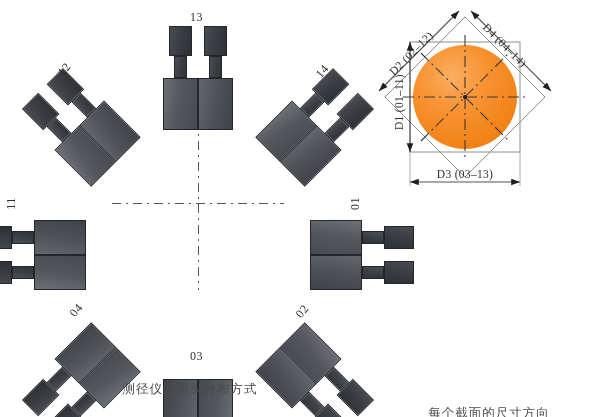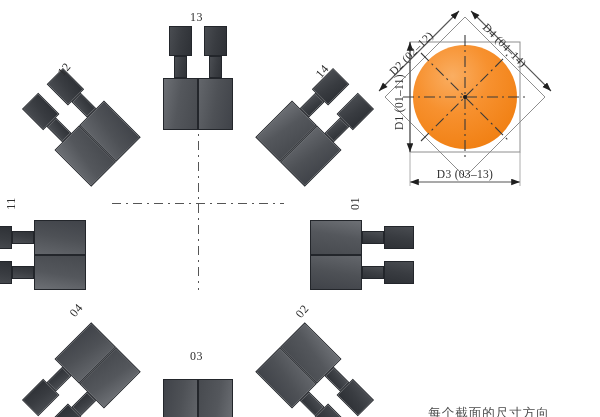--- a/index.html
+++ b/index.html
@@ -217,20 +217,21 @@
     <div class="probe" style="left:78px; top:58px; transform: rotate(315deg);">
       <div class="cap l"></div>
       <div class="cap r"></div>
       <div class="neck l"></div>
       <div class="neck r"></div>
       <div class="body l"></div>
       <div class="body r"></div>
     </div>
     <div class="probe-label" style="left:58px; top:62px; transform: rotate(-50deg);">12</div>
 
+    <div class="panel-caption" id="caption-left">测径仪的测头分布方式</div>
   </div>
 
   <div id="panel-right">
     <svg id="section-svg" width="230" height="380" viewBox="0 0 230 380">
       <defs>
         <radialGradient id="barGrad" cx="38%" cy="30%" r="78%">
           <stop offset="0%" stop-color="#FAAE62"></stop>
           <stop offset="45%" stop-color="#F7912F"></stop>
           <stop offset="100%" stop-color="#F07E10"></stop>
         </radialGradient>

